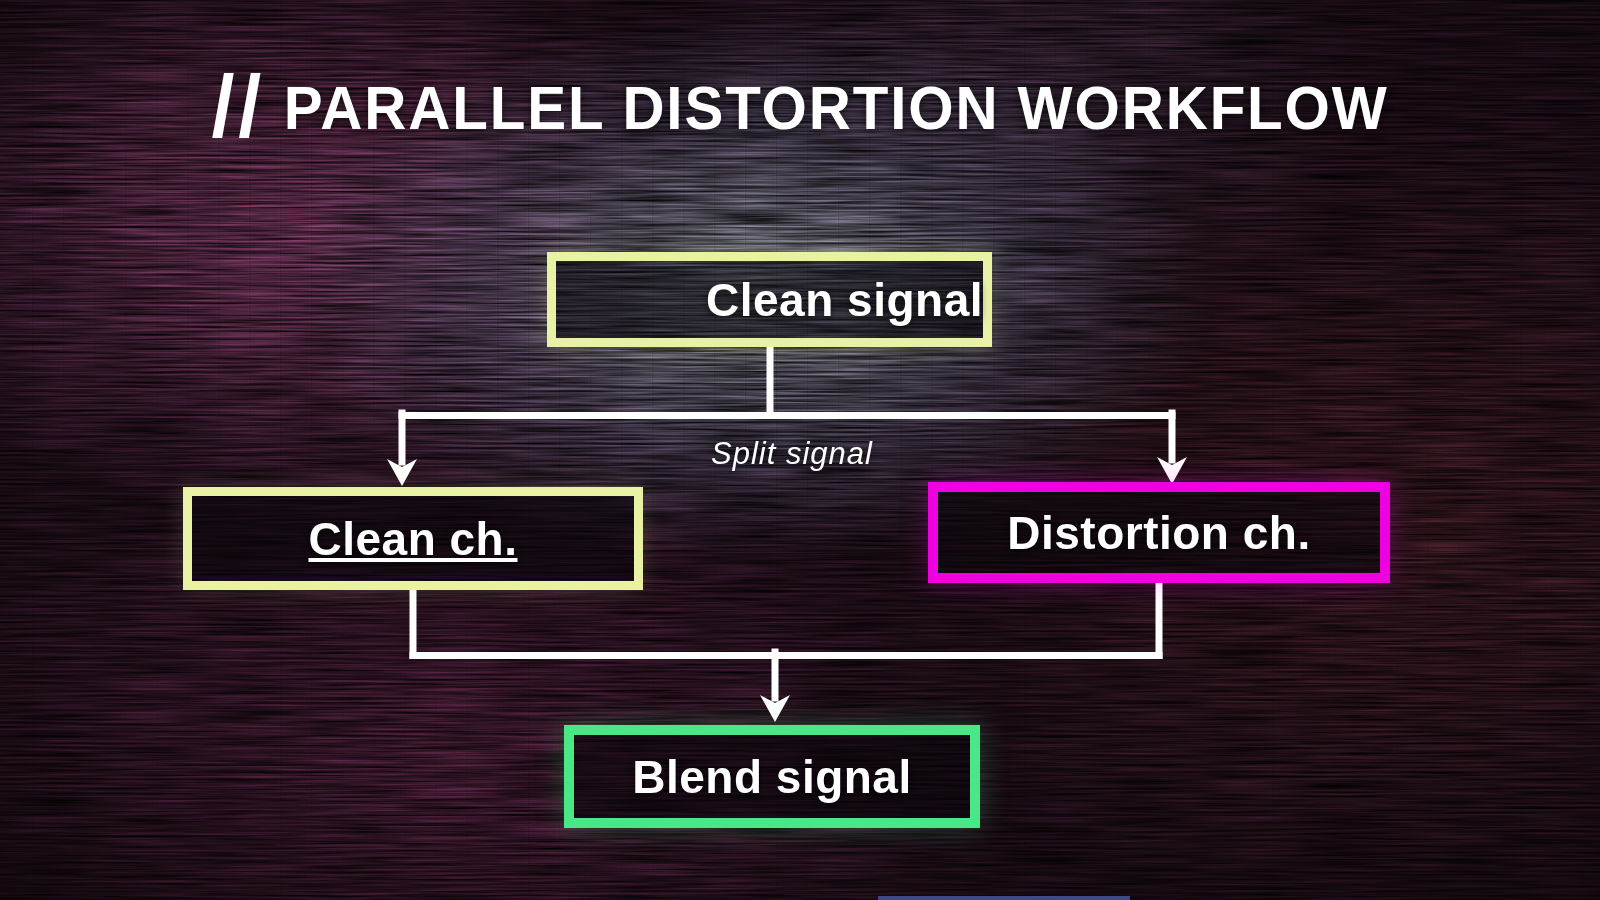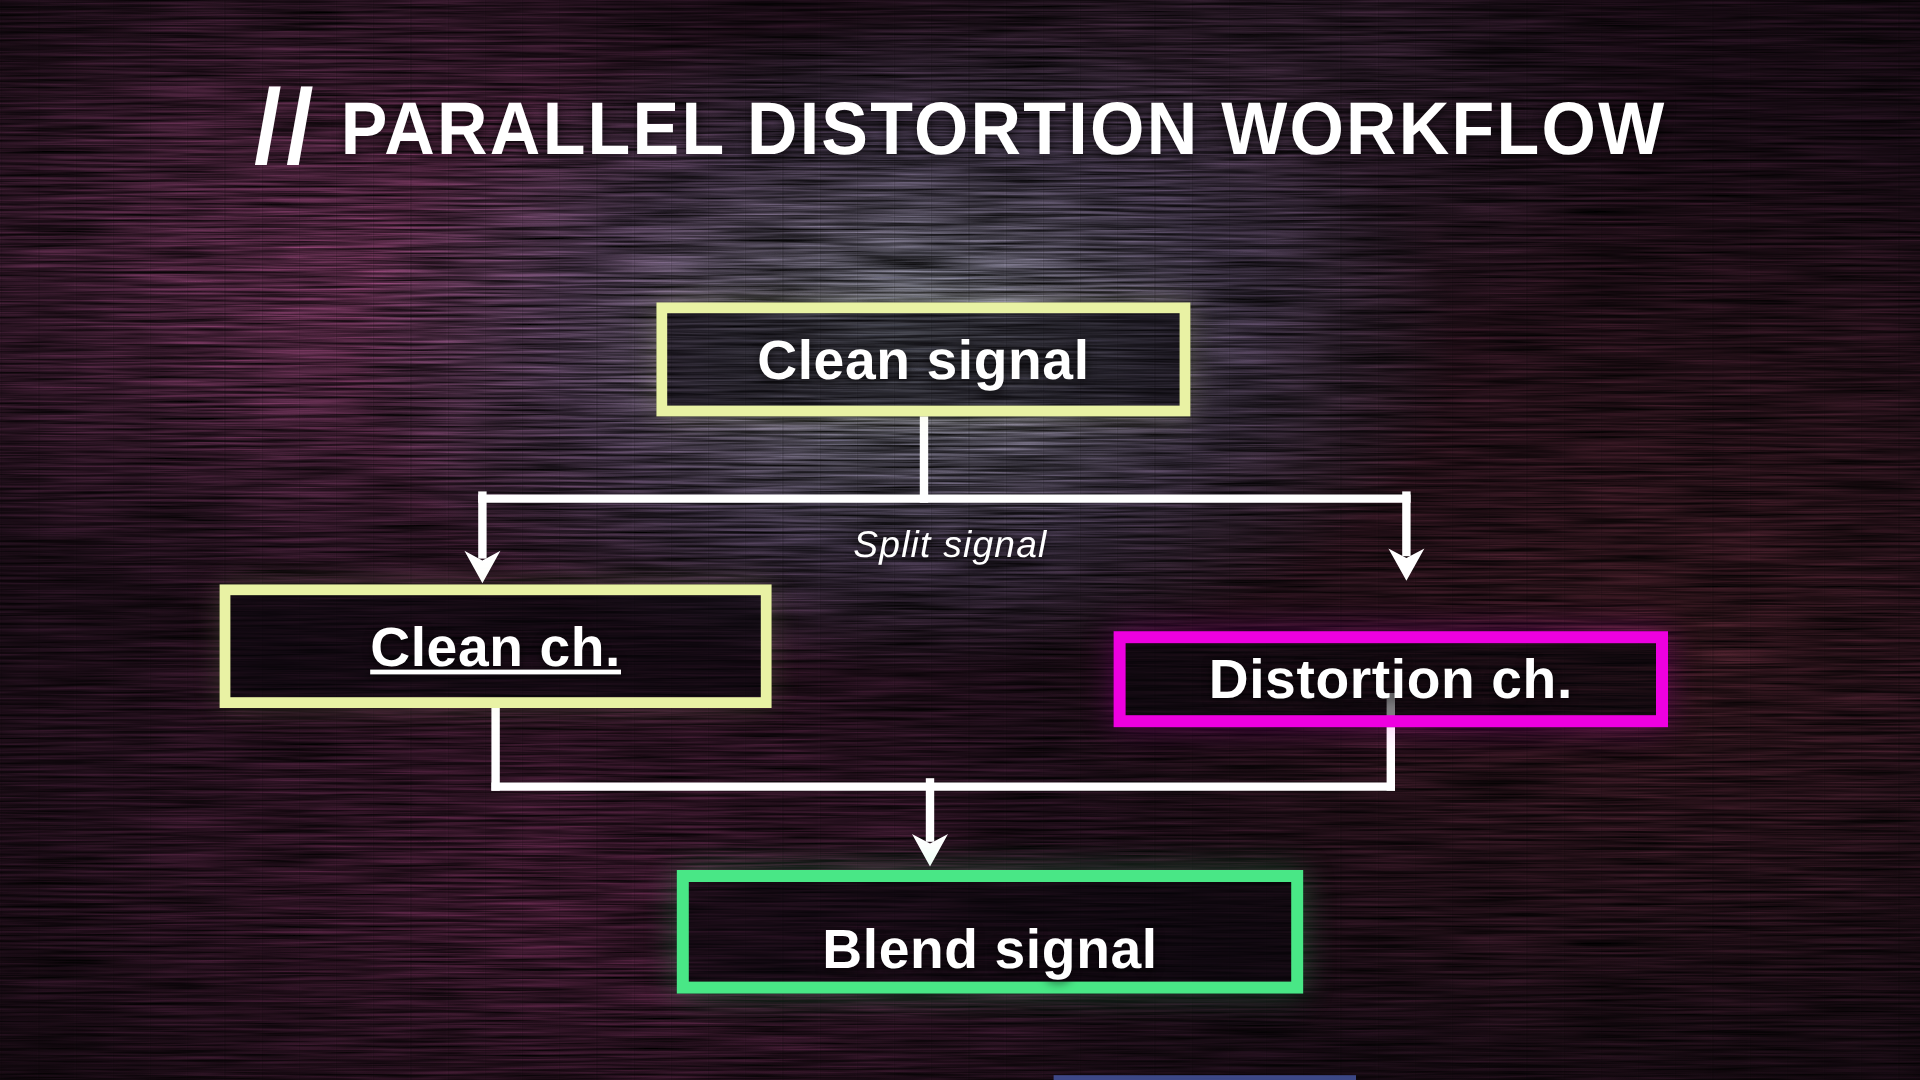--- a/index.html
+++ b/index.html
@@ -50,24 +50,24 @@
     text-shadow:0 2px 10px rgba(0,0,0,.55);
   }
   
   .node{
     position:absolute;z-index:6;box-sizing:border-box;
     display:flex;align-items:center;justify-content:center;
     background:rgba(7,5,11,.52);
     color:#fff;font-weight:700;font-size:46px;letter-spacing:.5px;
     text-shadow:0 2px 8px rgba(0,0,0,.65);
   }
-  .node-clean-signal{left:547px;top:252px;width:445px;height:95px;border:9px solid;box-shadow:0 0 22px rgba(230,240,160,.18);}
+  .node-clean-signal{left:547px;top:252px;width:445px;height:95px;border:9px solid;box-shadow:0 0 22px rgba(230,240,160,.18);justify-content:flex-end;}
   .node-clean-channel{left:183px;top:487px;width:460px;height:103px;border:9px solid;box-shadow:0 0 22px rgba(230,240,160,.15);text-decoration:underline;}
-  .node-distortion-channel{left:928px;top:482px;width:462px;height:80px;border:10px solid;box-shadow:0 0 26px rgba(238,0,224,.25);margin-top:44px;}
-  .node-blend-signal{left:564px;top:725px;width:522px;height:103px;border:10px solid;box-shadow:0 0 26px rgba(73,231,134,.25);align-items:flex-end;}
+  .node-distortion-channel{left:928px;top:482px;width:462px;height:101px;border:10px solid;box-shadow:0 0 26px rgba(238,0,224,.25);}
+  .node-blend-signal{left:564px;top:725px;width:416px;height:103px;border:10px solid;box-shadow:0 0 26px rgba(73,231,134,.25);}
   
   .connectors{position:absolute;inset:0;z-index:5;}
   
   .split-label{
     position:absolute;left:592px;top:436px;width:400px;z-index:6;
     text-align:center;color:#fff;font-size:31px;font-style:italic;font-weight:500;
     letter-spacing:1px;text-shadow:0 2px 8px rgba(0,0,0,.7);
   }
 </style>
 </head>

